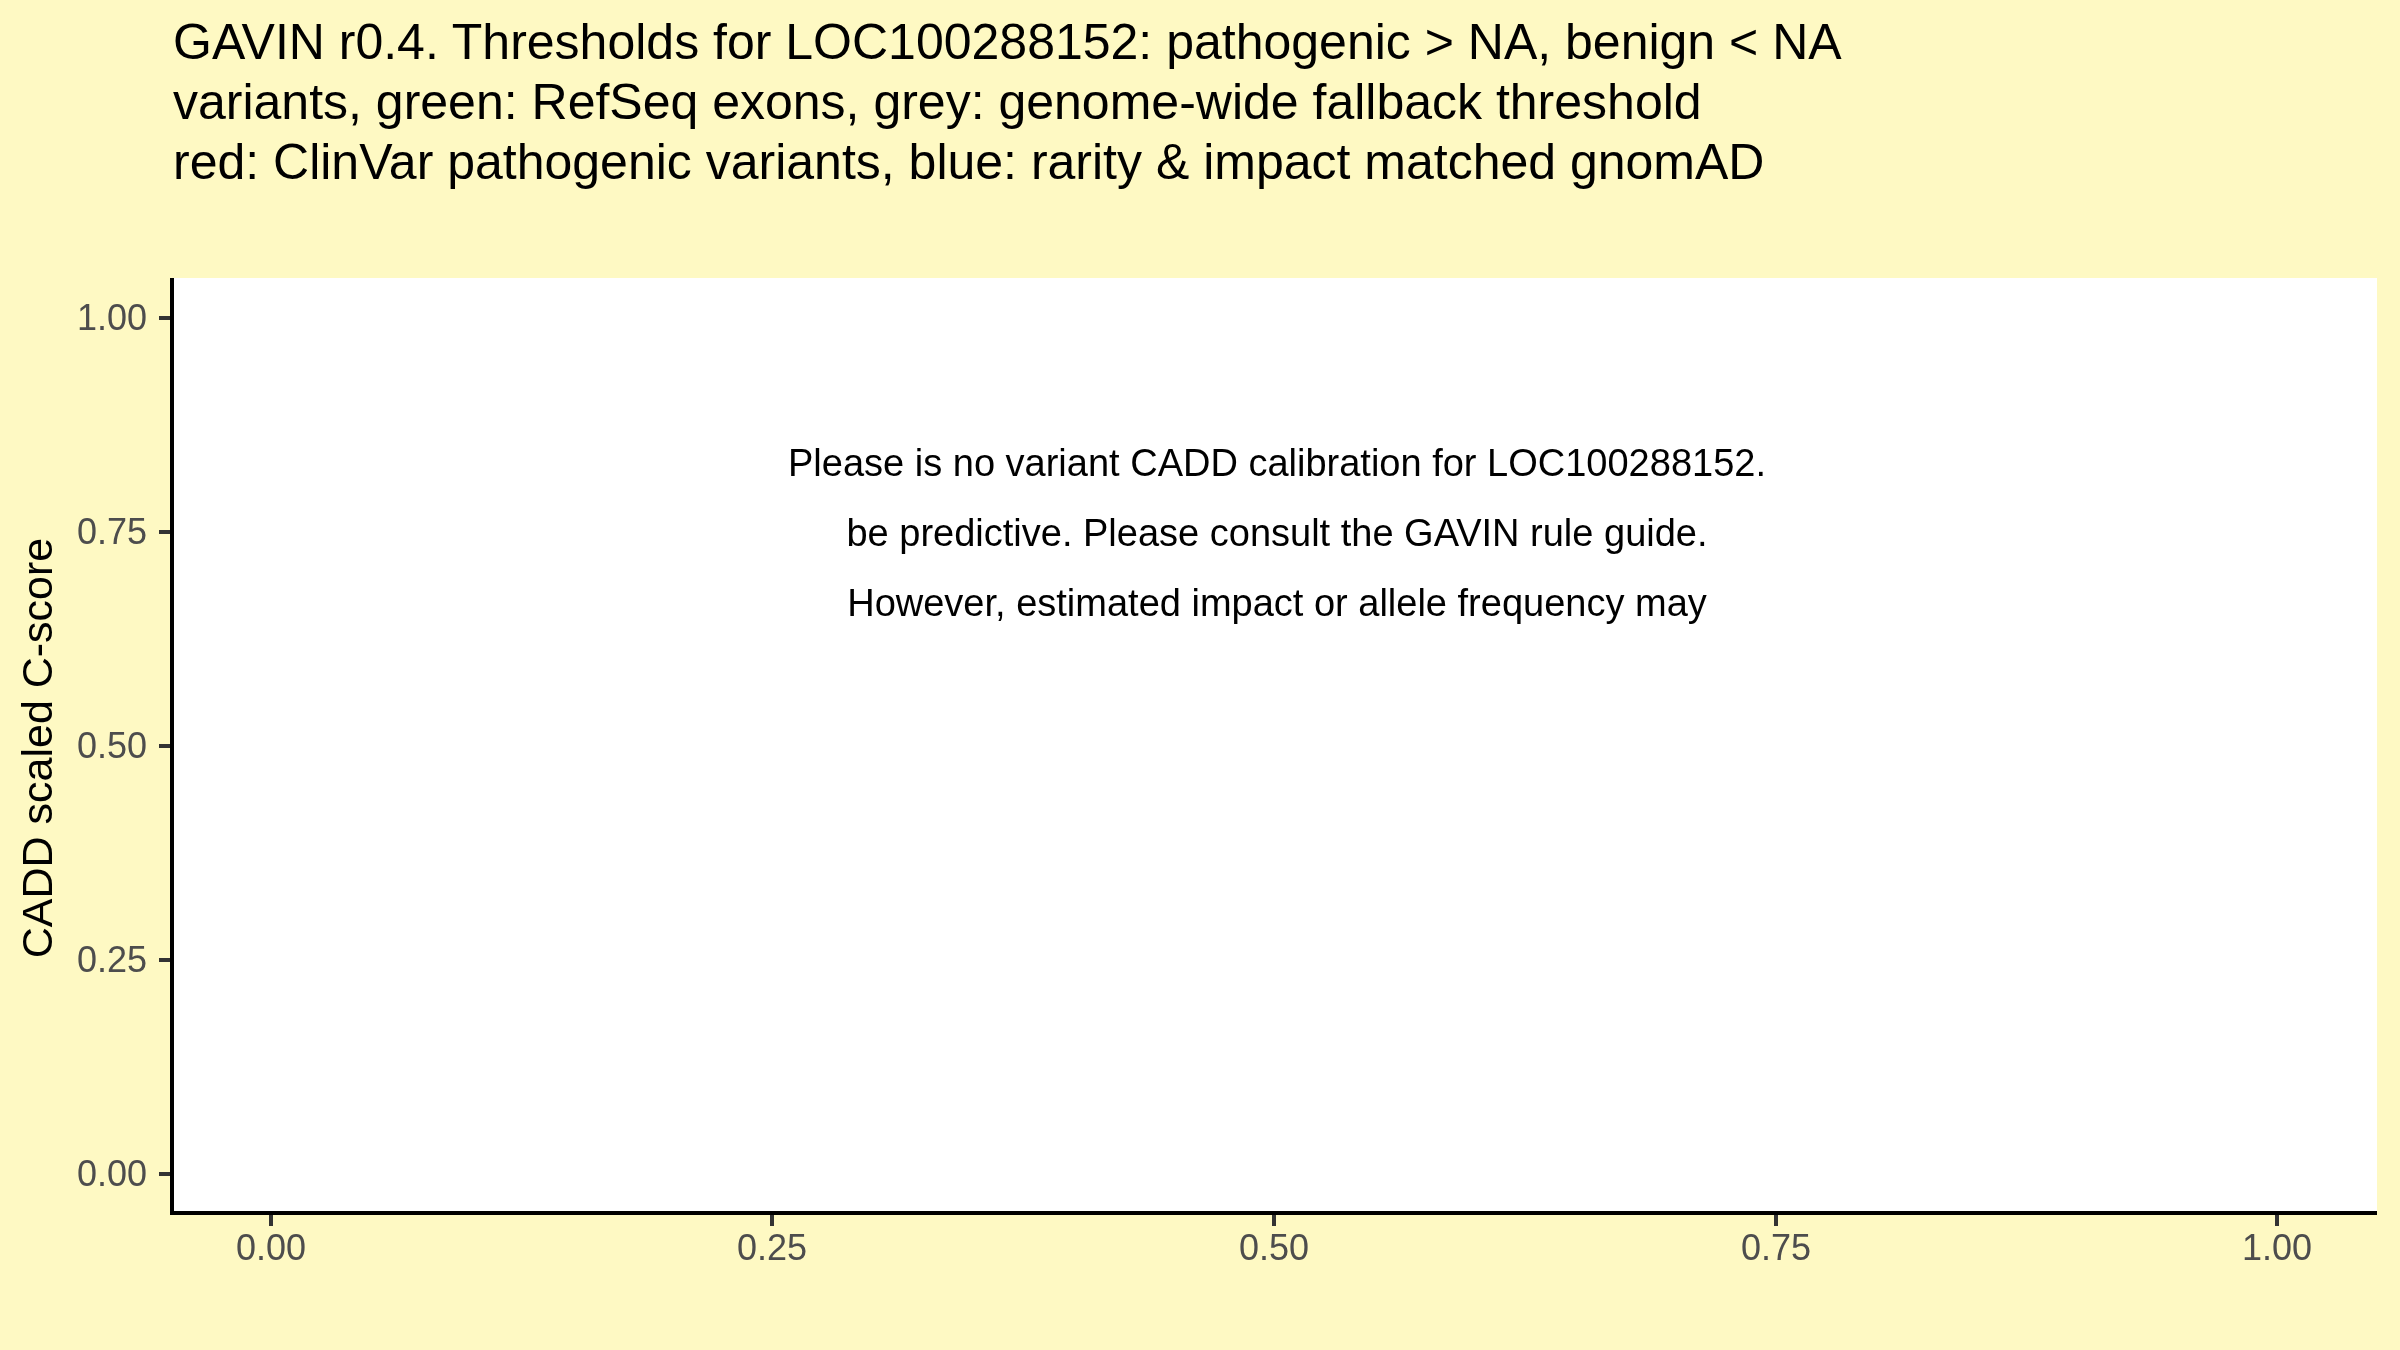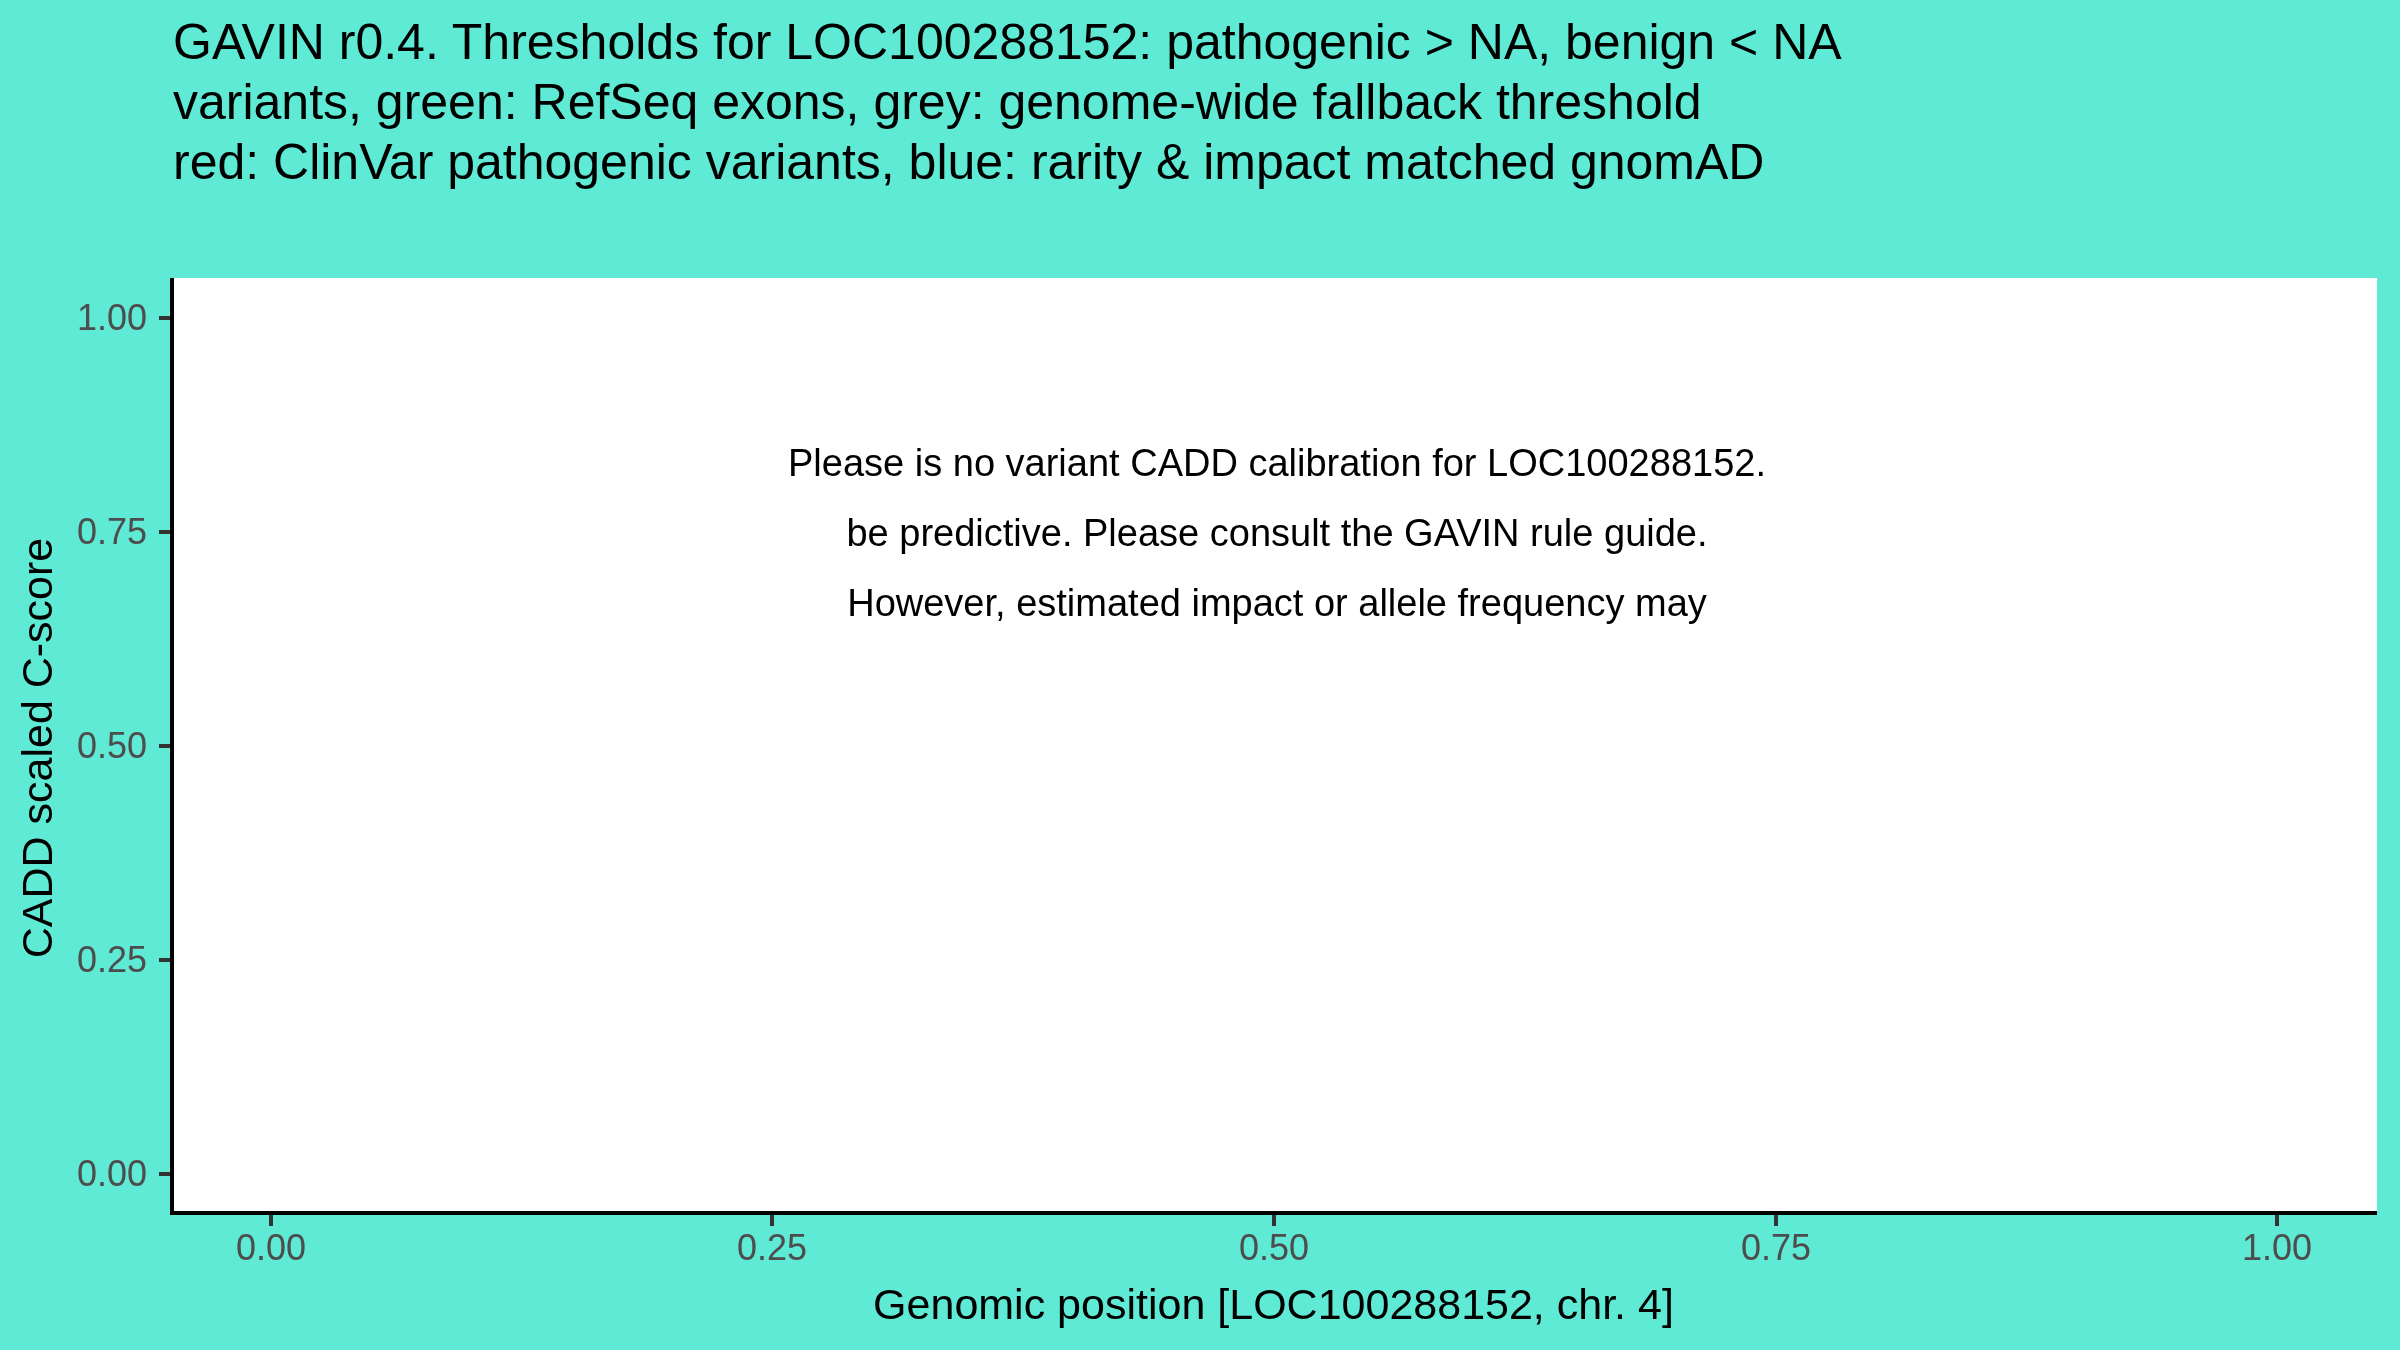--- a/index.html
+++ b/index.html
@@ -4,21 +4,21 @@
 <style>
   html, body {
     margin: 0;
     padding: 0;
     background: #ffffff;
   }
   .stage {
     position: relative;
     width: 2400px;
     height: 1350px;
-    background: #5eead4;
+    background: #fef9c3;
     font-family: "Liberation Sans", sans-serif;
     overflow: hidden;
   }
   .chart-title {
     position: absolute;
     left: 173px;
     top: 12px;
     font-size: 50px;
     line-height: 60px;
     color: #000000;
@@ -135,16 +135,15 @@
   <div class="x-tick" style="left:1272px;"></div>
   <div class="x-tick" style="left:1774px;"></div>
   <div class="x-tick" style="left:2275px;"></div>
 
   <div class="x-tick-label" style="left:181px;">0.00</div>
   <div class="x-tick-label" style="left:682px;">0.25</div>
   <div class="x-tick-label" style="left:1184px;">0.50</div>
   <div class="x-tick-label" style="left:1686px;">0.75</div>
   <div class="x-tick-label" style="left:2187px;">1.00</div>
 
-  <div class="x-axis-title">Genomic position [LOC100288152, chr. 4]</div>
   <div class="y-axis-title">CADD scaled C-score</div>
 
 </div>
 
 </body></html>

